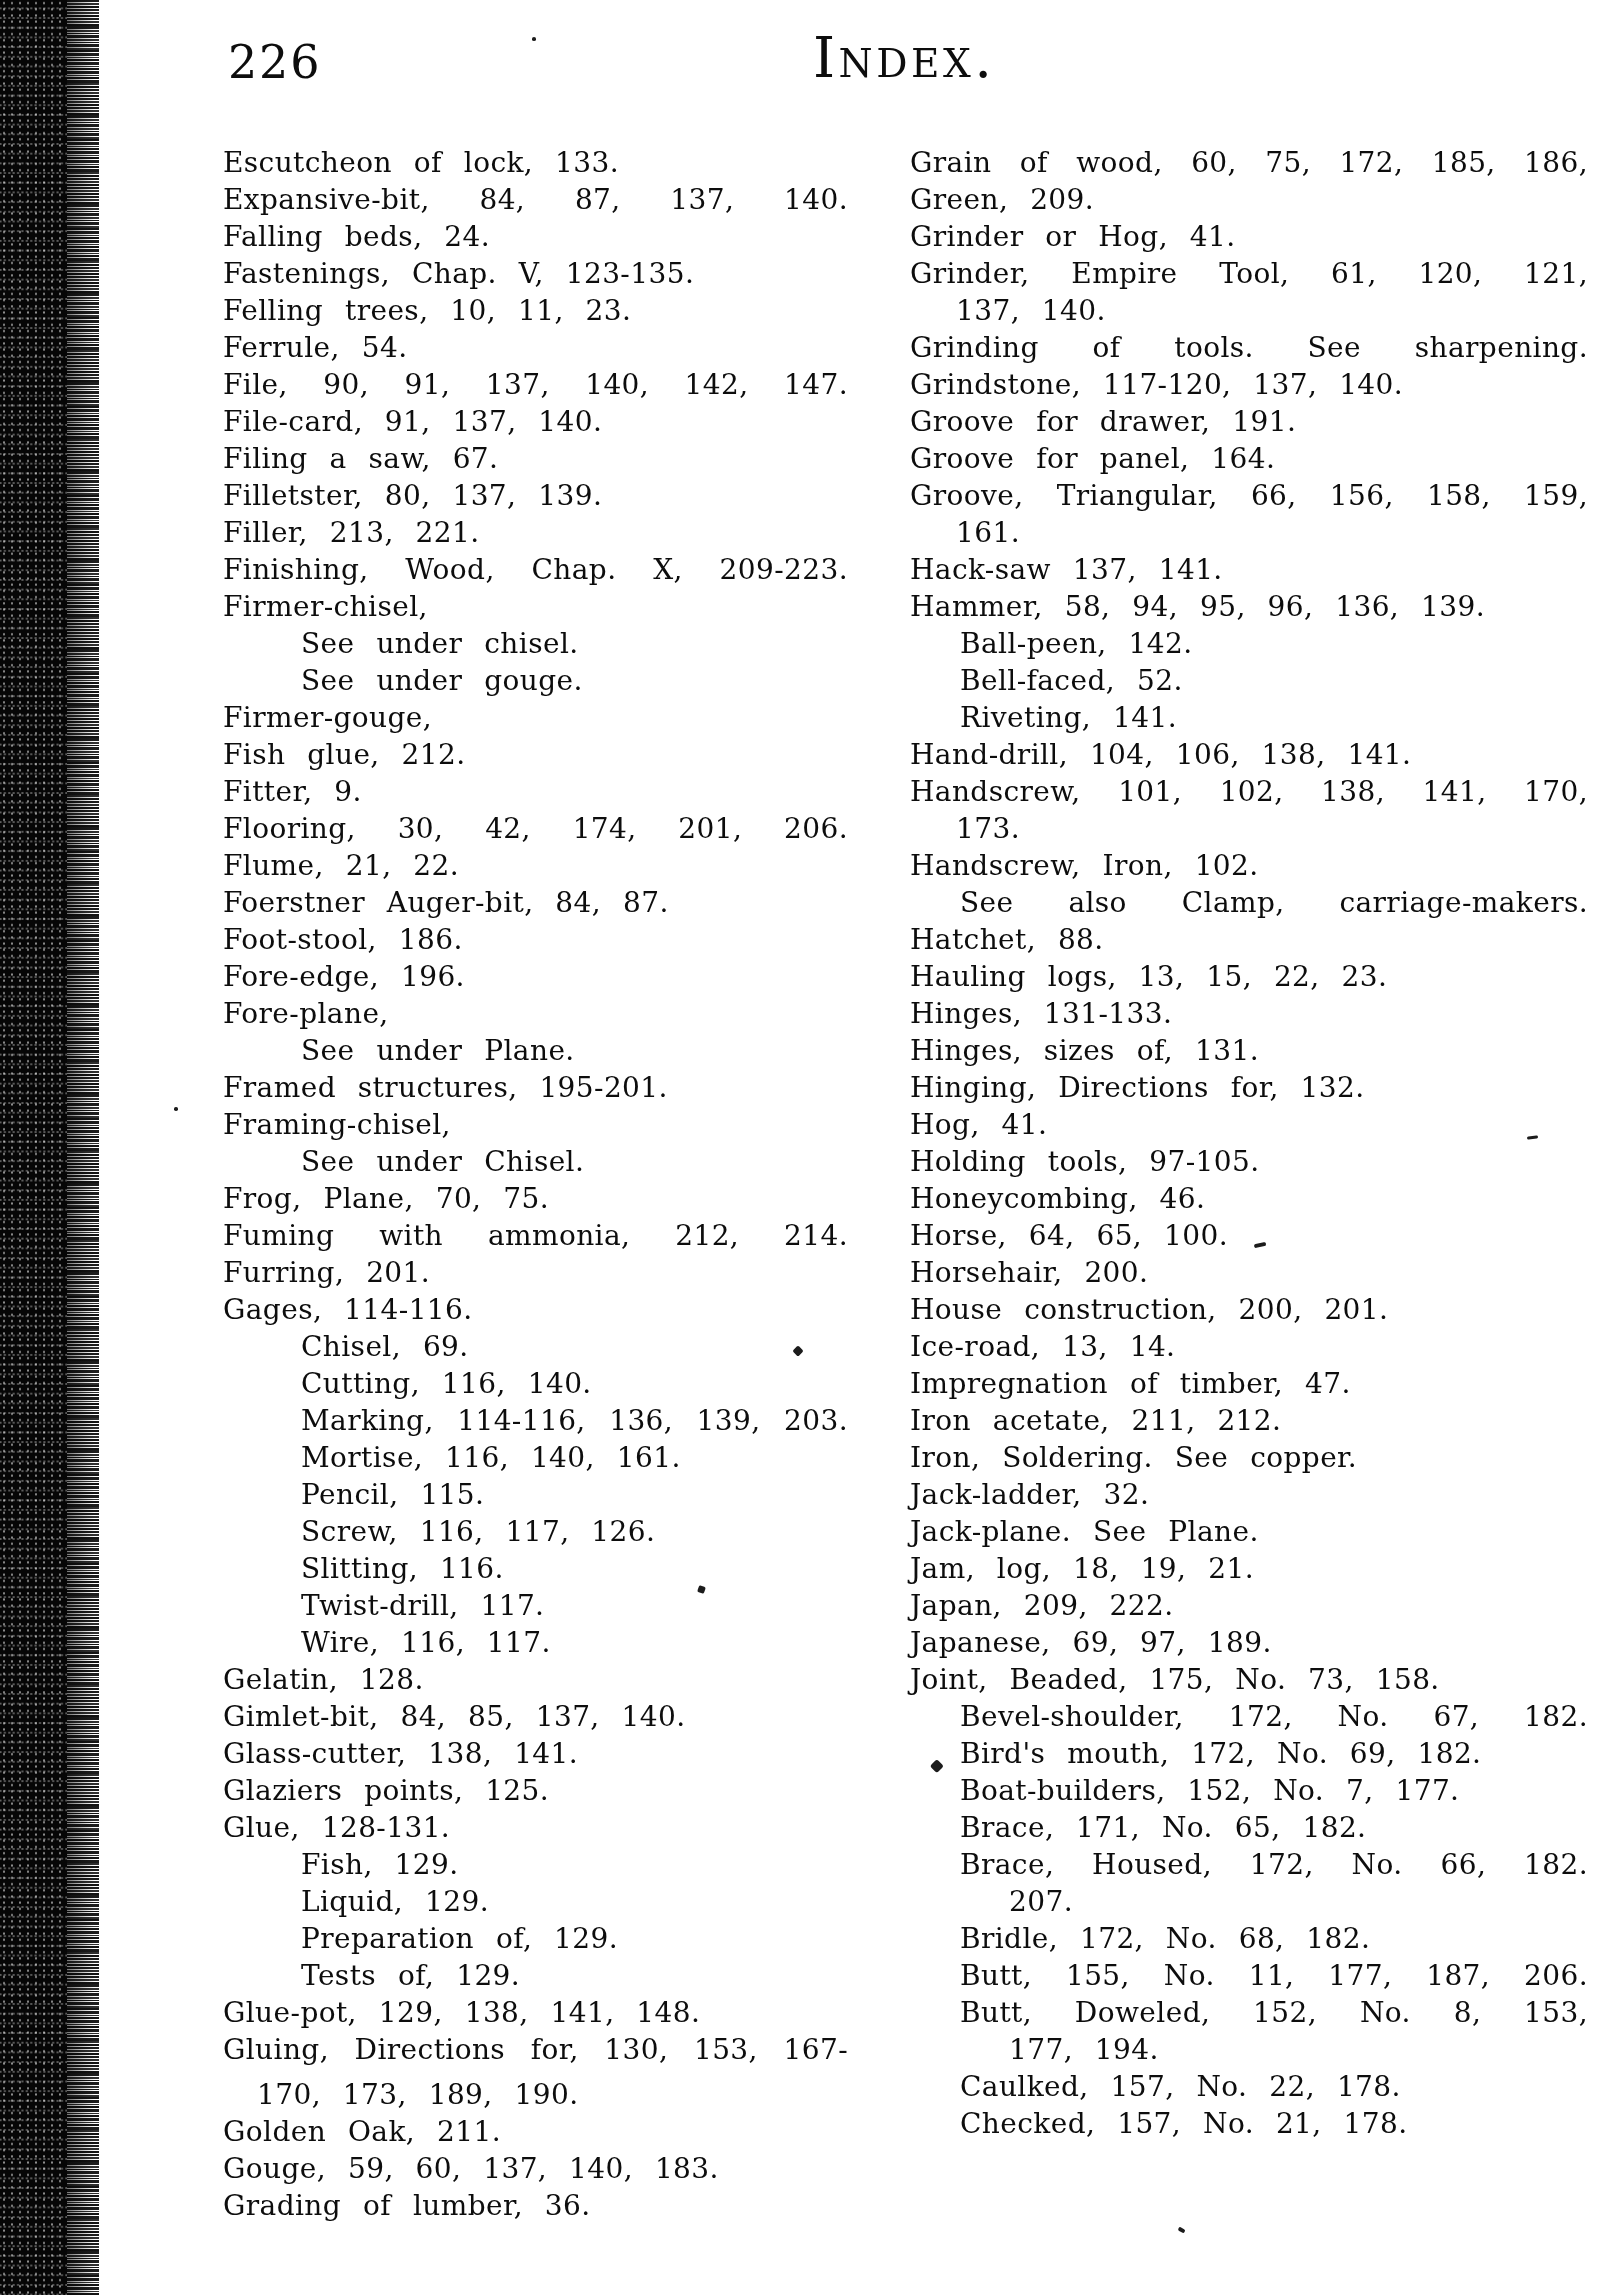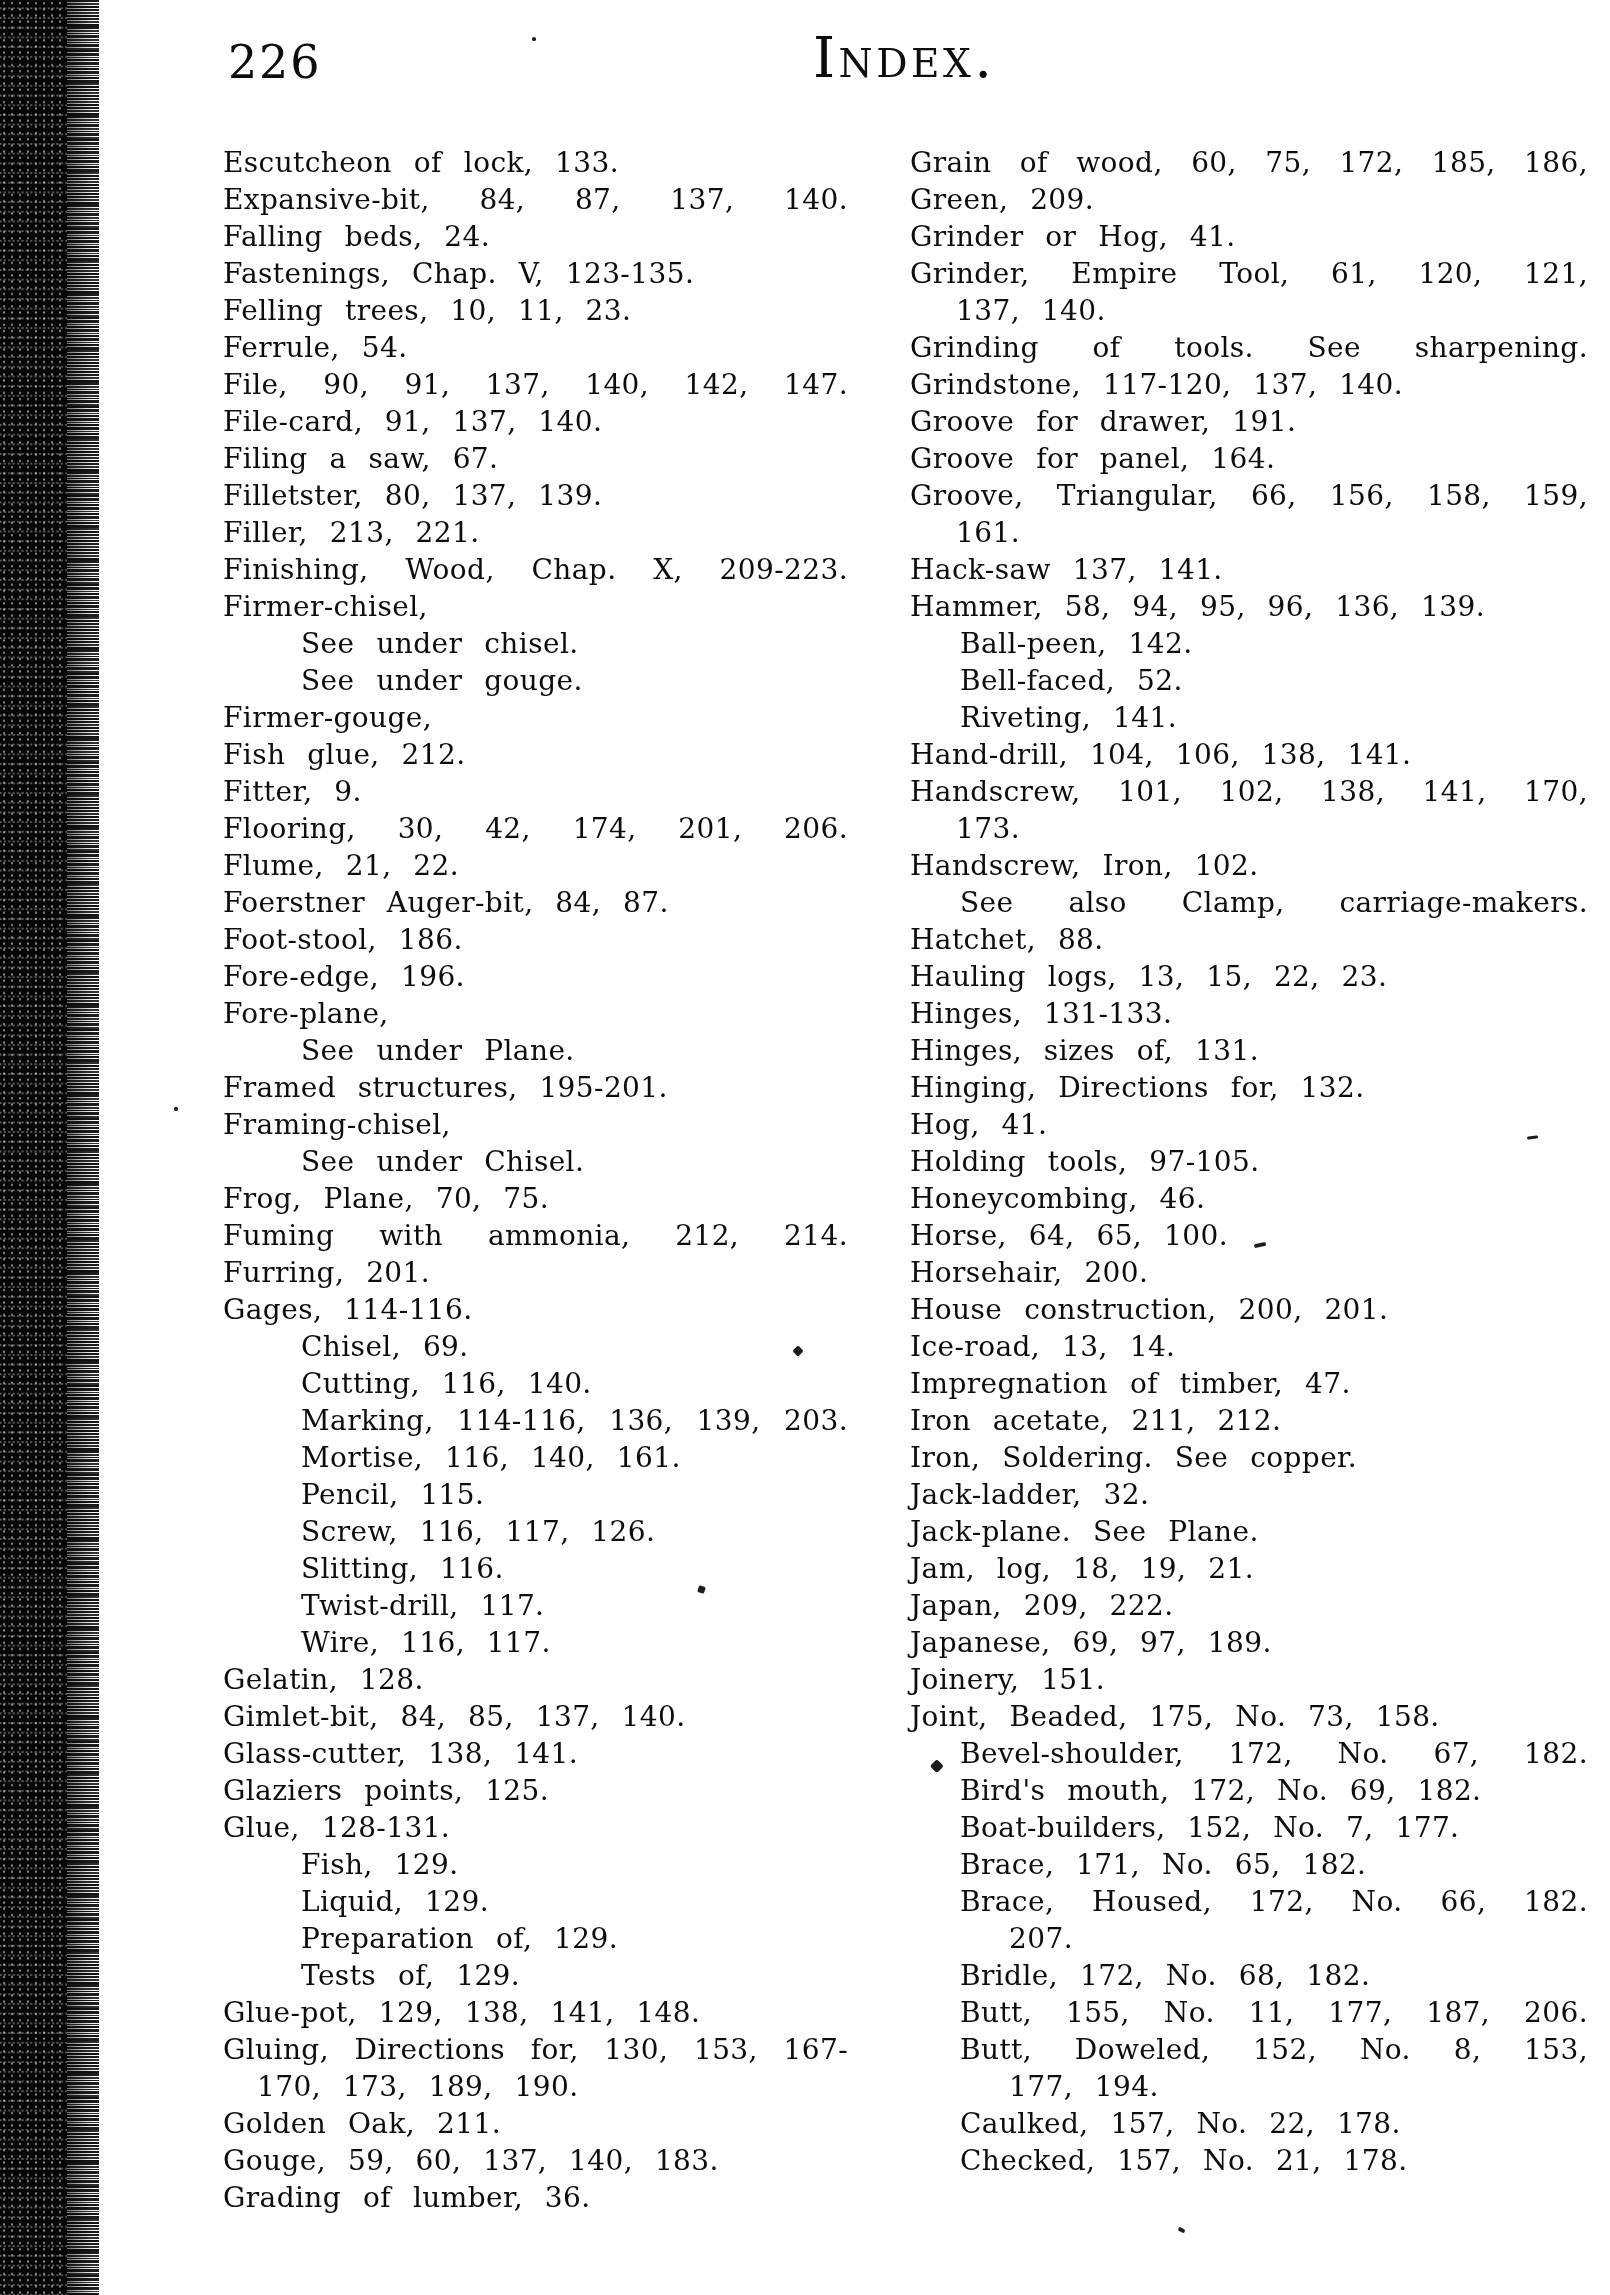--- a/index.html
+++ b/index.html
@@ -36,21 +36,21 @@
   }
   .col{position:absolute;top:144px;}
   #col-left{left:223px;width:625px;}
   #col-right{left:910px;width:678px;}
   .line{
     height:37px;line-height:37px;font-size:28px;
     word-spacing:0.45em;letter-spacing:0.4px;white-space:nowrap;
   }
   .line.just{white-space:normal;text-align:justify;text-align-last:justify;}
   #col-left .i1{padding-left:78px;}
-  #col-left .i2{padding-left:34px;}
+  #col-left .i2{padding-left:34px;margin-top:8px;}
   #col-right .i1{padding-left:50px;}
   #col-right .i2{padding-left:46px;}
   #col-right .i3{padding-left:99px;}
   .speck{position:absolute;background:#1c1c1c;border-radius:50%;}
 </style>
 </head>
 <body>
 
 <div class="page">
   <div class="binding"></div>
@@ -152,21 +152,20 @@
       <div class="line i0">House construction, 200, 201.</div>
       <div class="line i0">Ice-road, 13, 14.</div>
       <div class="line i0">Impregnation of timber, 47.</div>
       <div class="line i0">Iron acetate, 211, 212.</div>
       <div class="line i0">Iron, Soldering. See copper.</div>
       <div class="line i0">Jack-ladder, 32.</div>
       <div class="line i0">Jack-plane. See Plane.</div>
       <div class="line i0">Jam, log, 18, 19, 21.</div>
       <div class="line i0">Japan, 209, 222.</div>
       <div class="line i0">Japanese, 69, 97, 189.</div>
-      <div class="line i0">Joinery, 151.</div>
       <div class="line i0">Joint, Beaded, 175, No. 73, 158.</div>
       <div class="line i1 just">Bevel-shoulder, 172, No. 67, 182.</div>
       <div class="line i1">Bird's mouth, 172, No. 69, 182.</div>
       <div class="line i1">Boat-builders, 152, No. 7, 177.</div>
       <div class="line i1">Brace, 171, No. 65, 182.</div>
       <div class="line i1 just">Brace, Housed, 172, No. 66, 182.</div>
       <div class="line i3">207.</div>
       <div class="line i1">Bridle, 172, No. 68, 182.</div>
       <div class="line i1 just">Butt, 155, No. 11, 177, 187, 206.</div>
       <div class="line i1 just">Butt, Doweled, 152, No. 8, 153,</div>

